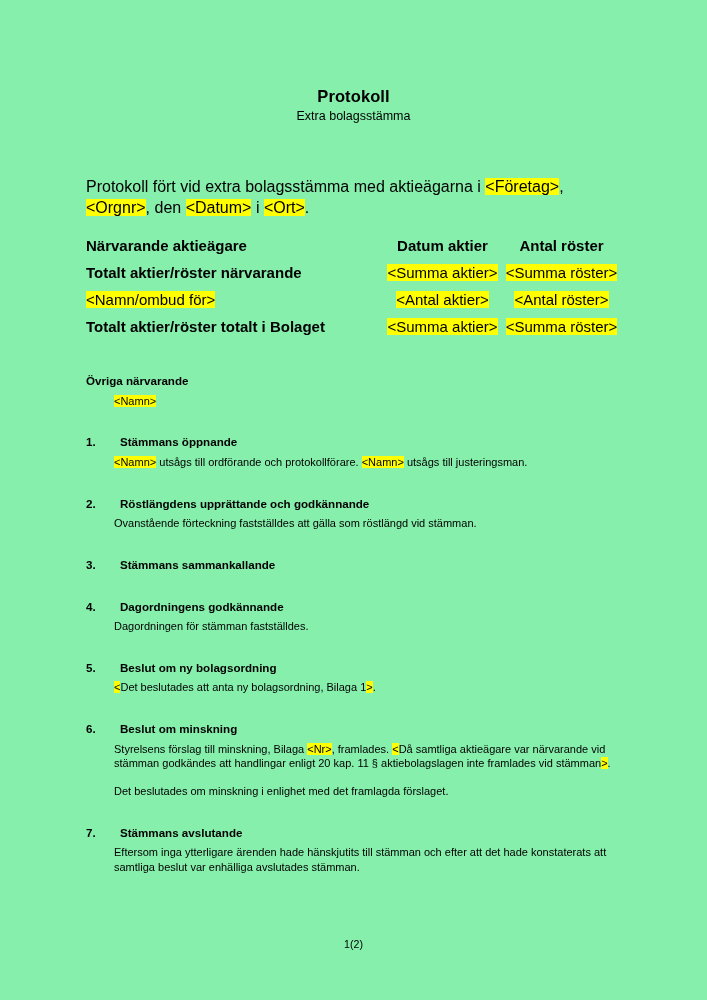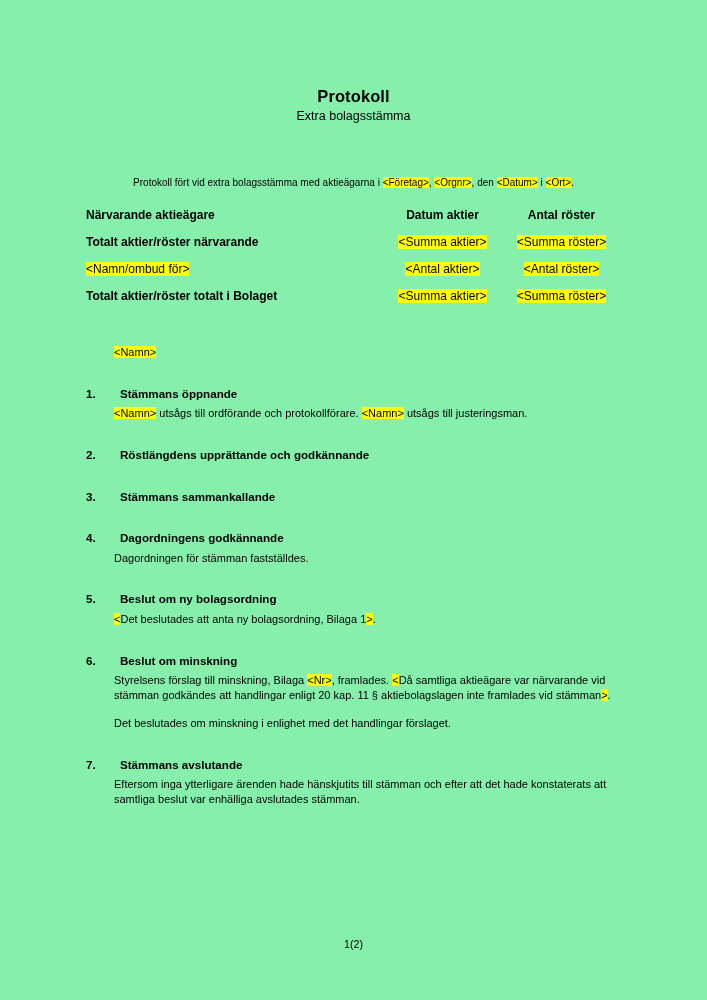--- a/index.html
+++ b/index.html
@@ -43,31 +43,30 @@
   .body-area {
     position: absolute;
     left: 86px;
     top: 176px;
     width: 535px;
   }
 
   p, h2 { margin: 0; }
 
   .intro {
-    font-size: 10px;
+    font-size: 16px;
     line-height: 1.32;
     margin-bottom: 19px;
-    text-align: center;
   }
 
   
   .share-table {
     width: 535px;
     border-collapse: collapse;
-    font-size: 12px;
+    font-size: 15px;
     table-layout: fixed;
   }
   .share-table td, .share-table th {
     padding: 0;
     vertical-align: top;
     text-align: left;
     font-weight: normal;
   }
   .share-table .col-name   { width: 297px; }
   .share-table .col-shares { width: 119px; text-align: center; }
@@ -159,36 +158,38 @@
         </tr>
         <tr>
           <td class="col-name lbl-bold">Totalt aktier/röster totalt i Bolaget</td>
           <td class="col-shares"><span class="hl">&lt;Summa aktier&gt;</span></td>
           <td class="col-votes"><span class="hl">&lt;Summa röster&gt;</span></td>
         </tr>
       </tbody>
     </table>
 
     <div class="blk-overriga">
+      <div class="sub-head">Övriga närvarande</div>
       <p class="body-text head-gap"><span class="hl">&lt;Namn&gt;</span></p>
     </div>
 
     <div class="blk-section">
       <h2 class="sec-head">
         <span class="sec-num">1.</span>
         <span class="sec-title">Stämmans öppnande</span>
       </h2>
       <p class="body-text head-gap"><span class="hl">&lt;Namn&gt;</span><span> utsågs till ordförande och protokollförare. </span><span class="hl">&lt;Namn&gt;</span><span> utsågs till justeringsman.</span></p>
     </div>
 
     <div class="blk-section">
       <h2 class="sec-head">
         <span class="sec-num">2.</span>
         <span class="sec-title">Röstlängdens upprättande och godkännande</span>
       </h2>
+      <p class="body-text head-gap">Ovanstående förteckning fastställdes att gälla som röstlängd vid stämman.</p>
     </div>
 
     <div class="blk-section">
       <h2 class="sec-head">
         <span class="sec-num">3.</span>
         <span class="sec-title">Stämmans sammankallande</span>
       </h2>
     </div>
 
     <div class="blk-section">
@@ -206,21 +207,21 @@
       </h2>
       <p class="body-text head-gap"><span class="hl">&lt;</span><span>Det beslutades att anta ny bolagsordning, Bilaga 1</span><span class="hl">&gt;</span><span>.</span></p>
     </div>
 
     <div class="blk-section">
       <h2 class="sec-head">
         <span class="sec-num">6.</span>
         <span class="sec-title">Beslut om minskning</span>
       </h2>
       <p class="body-text head-gap"><span>Styrelsens förslag till minskning, Bilaga </span><span class="hl">&lt;Nr&gt;</span><span>, framlades. </span><span class="hl">&lt;</span><span>Då samtliga aktieägare var närvarande vid stämman godkändes att handlingar enligt 20 kap. 11 § aktiebolagslagen inte framlades vid stämman</span><span class="hl">&gt;</span><span>.</span></p>
-      <p class="body-text para-gap">Det beslutades om minskning i enlighet med det handlingar förslaget.</p>
+      <p class="body-text para-gap">Det beslutades om minskning i enlighet med det framlagda förslaget.</p>
     </div>
 
     <div class="blk-section">
       <h2 class="sec-head">
         <span class="sec-num">7.</span>
         <span class="sec-title">Stämmans avslutande</span>
       </h2>
       <p class="body-text head-gap">Eftersom inga ytterligare ärenden hade hänskjutits till stämman och efter att det hade konstaterats att samtliga beslut var enhälliga avslutades stämman.</p>
     </div>
 

